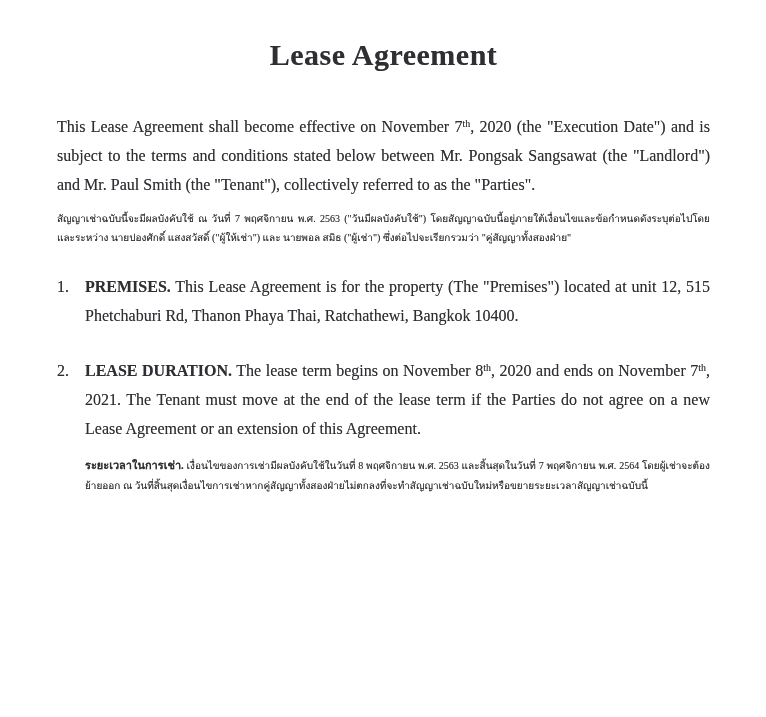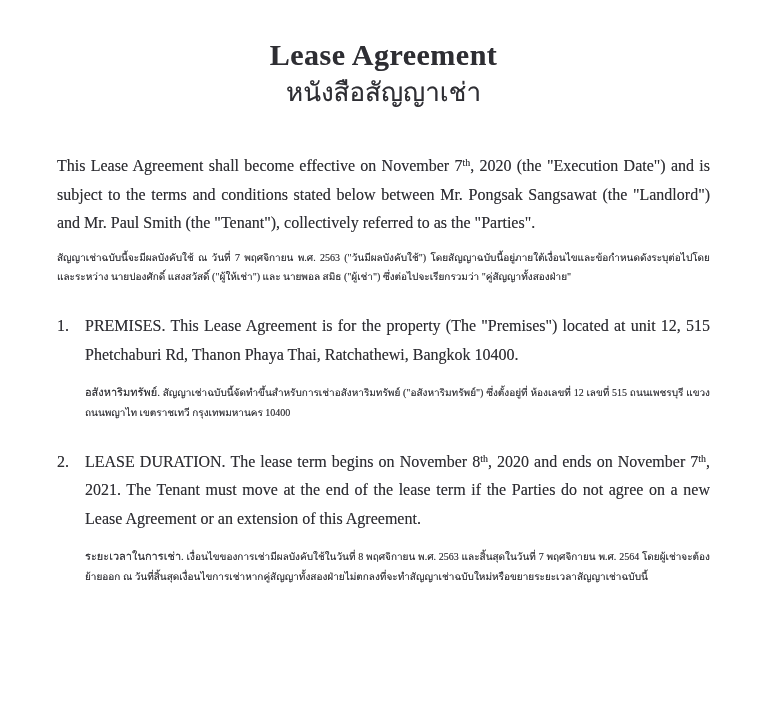--- a/index.html
+++ b/index.html
@@ -25,40 +25,38 @@
     font-size: 26px; font-weight: normal; line-height: 1.3;
   }
   .para-en { font-size: 16px;  line-height: 1.8; text-align: justify; margin: 0; }
   .para-th { font-size: 10px;  line-height: 1.9; text-align: justify; margin: 0; }
   .intro-en { margin-top: 42px; }
   .intro-th { margin-top: 10px; }
   .section { display: grid; grid-template-columns: 28px 1fr; margin-top: 26px; }
   .sec-num { font-size: 16px; line-height: 1.8; text-align: left; }
   .sec-th  { margin-top: 12px; }
   .u   { text-decoration-thickness: 1px; }
-  .b   { font-weight: normal; }
+  .b   { font-weight: bold; }
   .para-th .b { font-size: 1.1em; }
   .sup { font-size: 0.62em; vertical-align: 0.5em; line-height: 0; }
 </style>
 </head>
 <body>
 
 <div class="doc">
 
   <h1 class="title-en">Lease Agreement</h1>
-  <h2 class="title-th">หนังสือสัญญาเช่า</h2>
 
   <p class="para-en intro-en"><span>This Lease Agreement shall become effective on </span><span class="u">November 7</span><span class="u"><span class="sup">th</span></span><span class="u">, 2020</span><span> (the "Execution Date") and is subject to the terms and conditions stated below between </span><span class="u">Mr. Pongsak Sangsawat</span><span> (the "Landlord") and </span><span class="u">Mr. Paul Smith</span><span> (the "Tenant"), collectively referred to as the "Parties".</span></p>
   <p class="para-th intro-th"><span>สัญญาเช่าฉบับนี้​จะมีผลบังคับใช้ ณ วันที่ </span><span class="u">7 พฤศจิกายน พ.ศ. 2563</span><span> ("วันมีผลบังคับใช้") โดยสัญญาฉบับนี้​อยู่ภายใต้​เงื่อนไข​และ​ข้อกำหนด​ดังระบุต่อไป​โดยและระหว่าง </span><span class="u">นายปองศักดิ์ แสงสวัสดิ์</span><span> ("ผู้ให้เช่า") และ </span><span class="u">นายพอล สมิธ</span><span> ("ผู้เช่า") ซึ่งต่อไปจะ​เรียกรวมว่า "คู่สัญญาทั้งสองฝ่าย"</span></p>
 
   <div class="section">
     <div class="sec-num">1.</div>
     <div class="sec-body">
       <p class="para-en sec-en"><span class="b">PREMISES.</span><span> This Lease Agreement is for the property (The "Premises") located at </span><span class="u">unit 12, 515 Phetchaburi Rd, Thanon Phaya Thai, Ratchathewi, Bangkok 10400</span><span>.</span></p>
-      <p class="para-th sec-th"><span class="b">อสังหาริมทรัพย์.</span><span> สัญญาเช่าฉบับนี้​จัดทำขึ้น​สำหรับ​การเช่า​อสังหาริมทรัพย์ ("อสังหาริมทรัพย์") ซึ่งตั้งอยู่ที่ </span><span class="u">ห้องเลขที่ 12 เลขที่ 515 ถนนเพชรบุรี แขวงถนนพญาไท เขตราชเทวี กรุงเทพมหานคร 10400</span></p>
     </div>
   </div>
 
   <div class="section">
     <div class="sec-num">2.</div>
     <div class="sec-body">
       <p class="para-en sec-en"><span class="b">LEASE DURATION.</span><span> The lease term begins on </span><span class="u">November 8</span><span class="u"><span class="sup">th</span></span><span class="u">, 2020</span><span> and ends on </span><span class="u">November 7</span><span class="u"><span class="sup">th</span></span><span class="u">, 2021</span><span>. The Tenant must move at the end of the lease term if the Parties do not agree on a new Lease Agreement or an extension of this Agreement.</span></p>
       <p class="para-th sec-th"><span class="b">ระยะเวลาในการเช่า.</span><span> เงื่อนไข​ของ​การเช่า​มีผลบังคับใช้​ในวันที่ </span><span class="u">8 พฤศจิกายน พ.ศ. 2563</span><span> และ​สิ้นสุด​ในวันที่ </span><span class="u">7 พฤศจิกายน พ.ศ. 2564</span><span> โดยผู้เช่า​จะต้อง​ย้ายออก ณ วันที่​สิ้นสุด​เงื่อนไข​การเช่า​หาก​คู่สัญญา​ทั้งสองฝ่าย​ไม่ตกลง​ที่จะทำ​สัญญาเช่า​ฉบับใหม่​หรือ​ขยาย​ระยะเวลา​สัญญาเช่า​ฉบับนี้</span></p>
     </div>
   </div>

